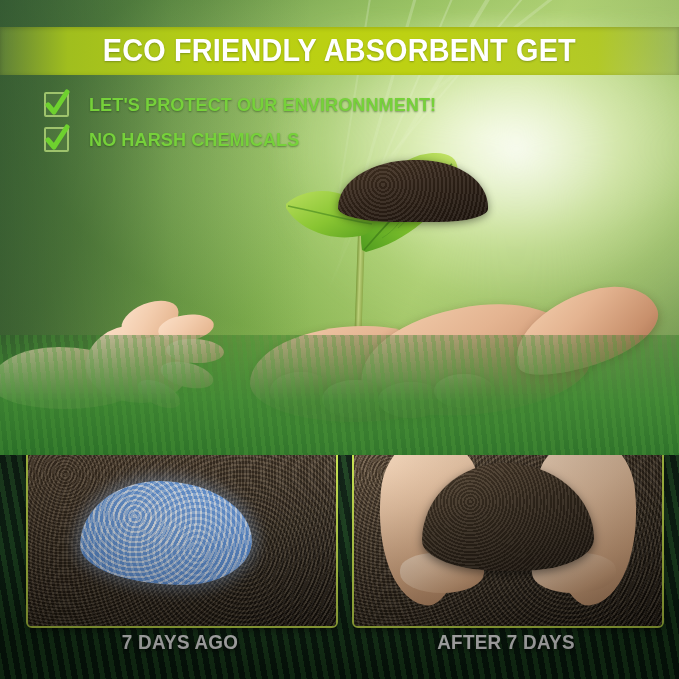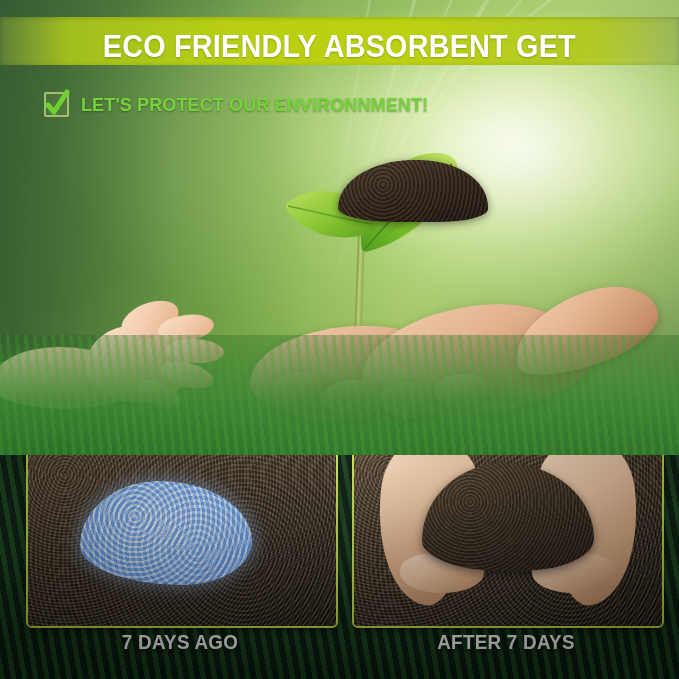--- a/index.html
+++ b/index.html
@@ -33,42 +33,42 @@
   .hero-bottom-grass{
     position:absolute;left:0;bottom:0;width:100%;height:120px;
     background:
       repeating-linear-gradient(84deg, rgba(58,130,46,.55) 0 4px, rgba(30,90,30,.30) 4px 9px),
       linear-gradient(to top,#2e7a2b 0%,#49963a 45%,rgba(120,175,80,0) 100%);
     opacity:.92;
   }
 
   
   .banner{
-    position:absolute;left:0;top:17px;width:679px;height:48px;
+    position:absolute;left:0;top:27px;width:679px;height:48px;
     background:linear-gradient(to right,
       rgba(125,155,60,.55) 0%,
       rgba(168,197,28,.92) 10%,
       #b9cf12 35%,
       #bdd113 60%,
       rgba(176,199,30,.92) 88%,
       rgba(140,165,70,.45) 100%);
     box-shadow:0 1px 5px rgba(0,0,0,.18) inset;
-    display:flex;align-items:flex-end;justify-content:center;
+    display:flex;align-items:center;justify-content:center;
   }
   .banner-title{
     font-size:31px;font-weight:bold;color:#ffffff;
     letter-spacing:.2px;white-space:nowrap;
     transform:scaleX(.93);
     text-shadow:0 1px 2px rgba(70,90,20,.45);
     font-family:"Liberation Sans", sans-serif;
   }
 
   
   .features{position:absolute;left:44px;top:92px;display:flex;flex-direction:column;gap:10px;}
-  .feature{display:flex;align-items:center;gap:12px;}
+  .feature{display:flex;align-items:center;gap:20px;}
   .cbox{
     width:21px;height:21px;flex:none;position:relative;
     border:2px solid #9ec36c;border-radius:2px;
     background:rgba(120,160,90,.18);
   }
   .cbox svg{position:absolute;left:-2px;top:-5px;}
   .feature-label{
     font-size:19px;font-weight:bold;color:#76d13a;
     letter-spacing:.1px;white-space:nowrap;transform:scaleX(.95);
     transform-origin:left center;
@@ -243,20 +243,28 @@
 
       <div class="feature">
         <span class="cbox">
           <svg width="26" height="30" viewBox="0 0 26 30">
               <path d="M4,16 L10,23 L23,3" stroke="#6ed12e" stroke-width="5" fill="none" stroke-linecap="round" stroke-linejoin="round"></path>
             </svg>
         </span>
         <span class="feature-label">LET'S PROTECT OUR ENVIRONNMENT!</span>
       </div>
 
+      <div class="feature">
+        <span class="cbox">
+          <svg width="26" height="30" viewBox="0 0 26 30">
+              <path d="M4,16 L10,23 L23,3" stroke="#6ed12e" stroke-width="5" fill="none" stroke-linecap="round" stroke-linejoin="round"></path>
+            </svg>
+        </span>
+        <span class="feature-label">NO HARSH CHEMICALS</span>
+      </div>
 
 
     </div>
   </div>
 
   <div class="bottom">
 
     <div class="panel left">
       <div class="soil-bg"></div>
       <div class="gel"></div>

